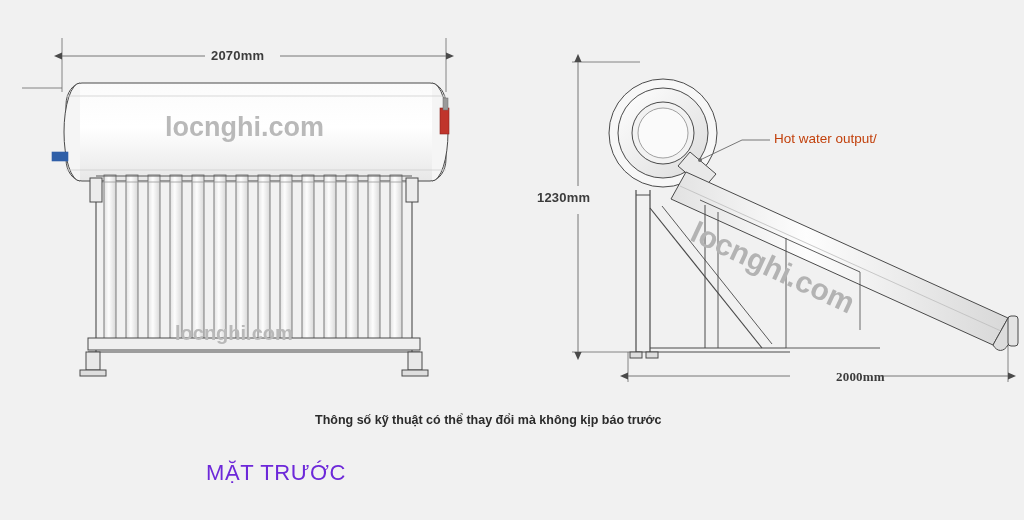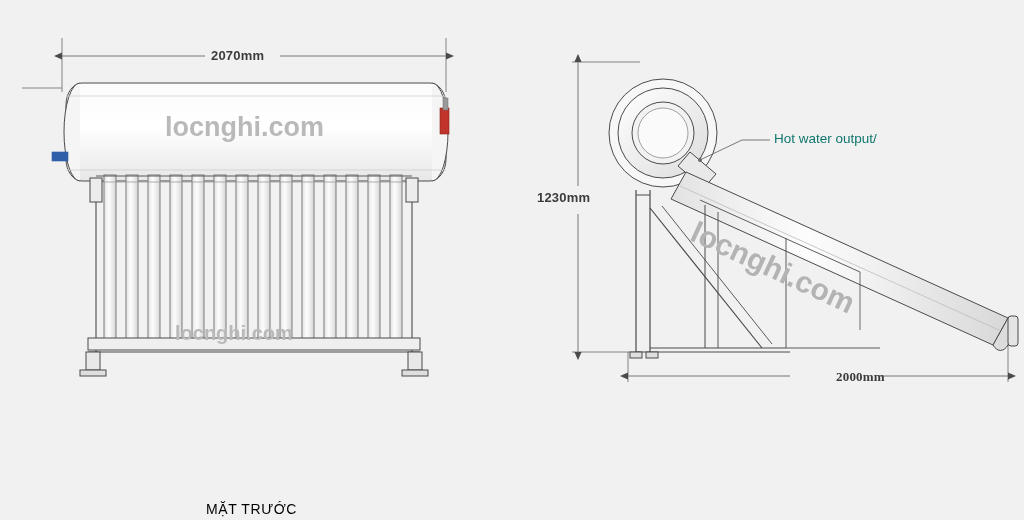--- a/index.html
+++ b/index.html
@@ -30,38 +30,37 @@
     position: absolute;
     font-size: 13px;
     font-weight: bold;
     color: #3c3c3c;
     letter-spacing: .2px;
     white-space: nowrap;
   }
   .callout-label {
     position: absolute;
     font-size: 13.5px;
-    color: #0f766e;
+    color: #c2410c;
     line-height: 19px;
     white-space: nowrap;
   }
   .note {
     position: absolute;
     font-size: 12.5px;
     font-weight: bold;
     color: #2b2b2b;
     white-space: nowrap;
   }
   .view-title {
     position: absolute;
-    font-size: 14px;
-    color: #000000;
+    font-size: 22px;
+    color: #6d28d9;
     letter-spacing: .6px;
     white-space: nowrap;
-    margin-top: 41px;
   }
   .watermark {
     position: absolute;
     color: #b9b9b9;
     font-weight: bold;
     white-space: nowrap;
     pointer-events: none;
     user-select: none;
   }
   .wm1 { font-size: 27px; left: 165px; top: 112px; }
@@ -221,16 +220,17 @@
   <div class="watermark wm3">locnghi.com</div>
 
   <div class="dim-label" style="left:211px; top:48px;">2070mm</div>
 
   <div class="dim-label" style="left:537px; top:190px;">1230mm</div>
 
   <div class="dim-label" style="left:836px; top:369px;font-family:Liberation Serif, serif;">2000mm</div>
 
   <div class="callout-label" style="left:774px; top:129px;">Hot water output/</div>
 
+  <div class="note" style="left:315px; top:413px;">Thông số kỹ thuật có thể thay đổi mà không kịp báo trước</div>
 
   <div class="view-title" style="left:206px; top:460px;">MẶT TRƯỚC</div>
 
 </div>
 
 </body></html>

